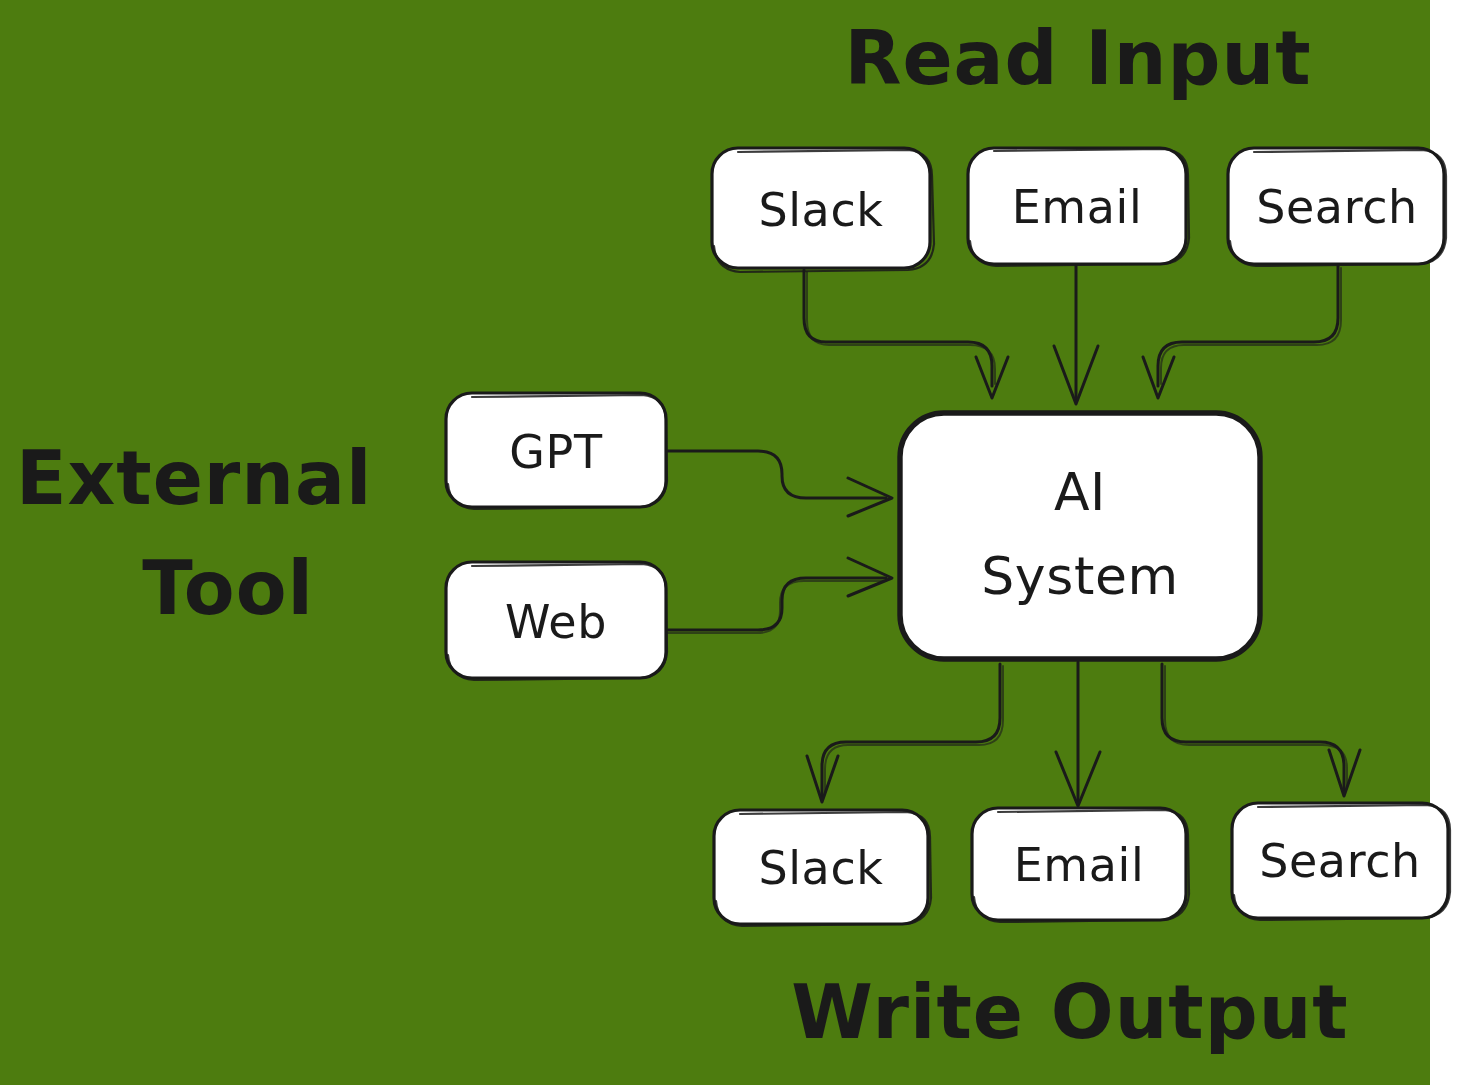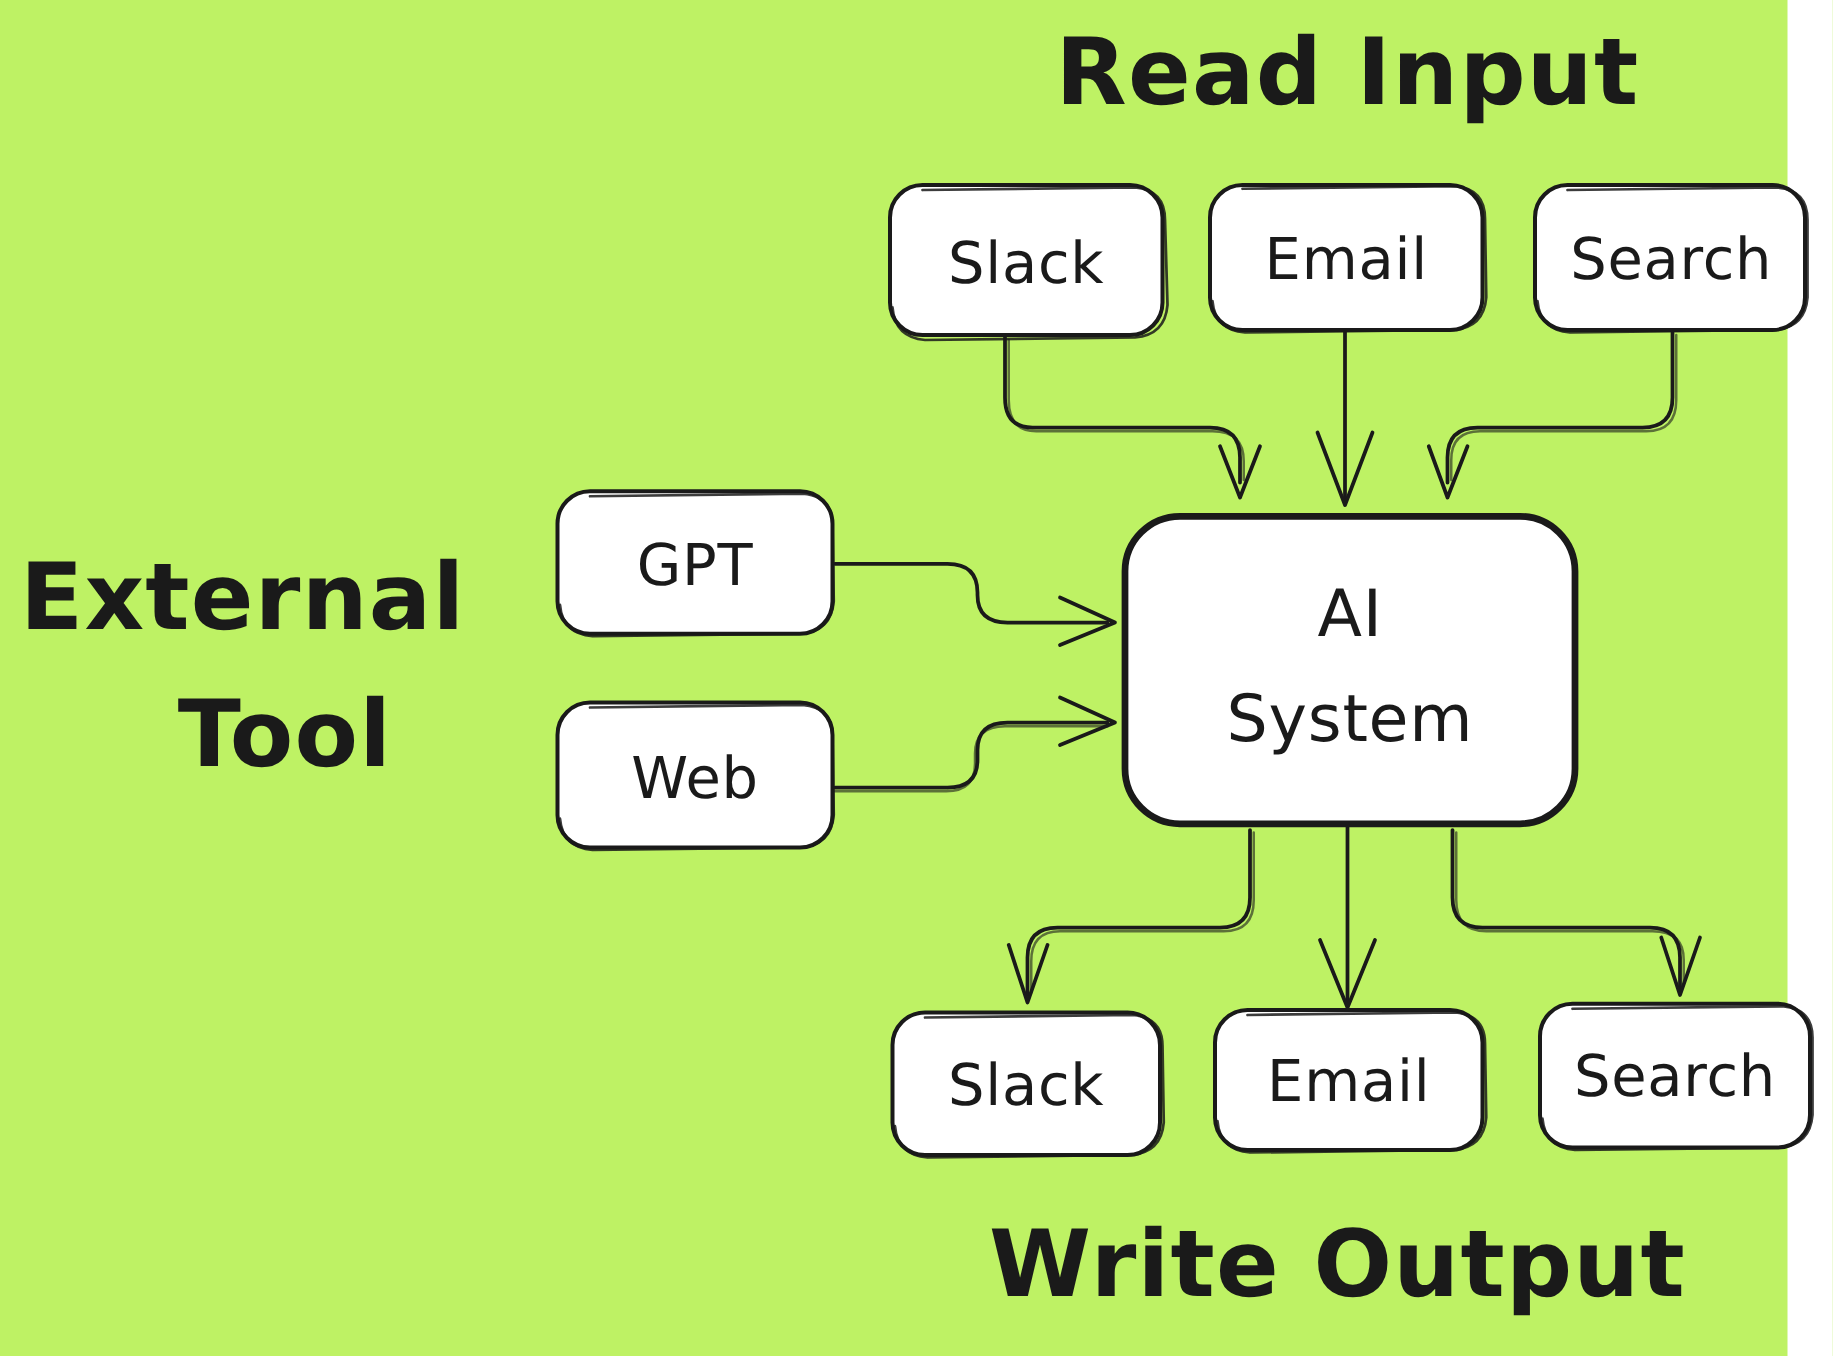--- a/index.html
+++ b/index.html
@@ -10,21 +10,21 @@
   body {
     width: 1466px;
     height: 1085px;
     overflow: hidden;
     font-family: "DejaVu Sans", sans-serif;
   }
   #diagram-root {
     position: relative;
     width: 1430px;
     height: 1085px;
-    background: #bef264;
+    background: #4d7c0f;
   }
   svg#diagram-svg {
     position: absolute;
     top: 0;
     left: 0;
     width: 1466px;
     height: 1085px;
     display: block;
   }
   .node-shape {

